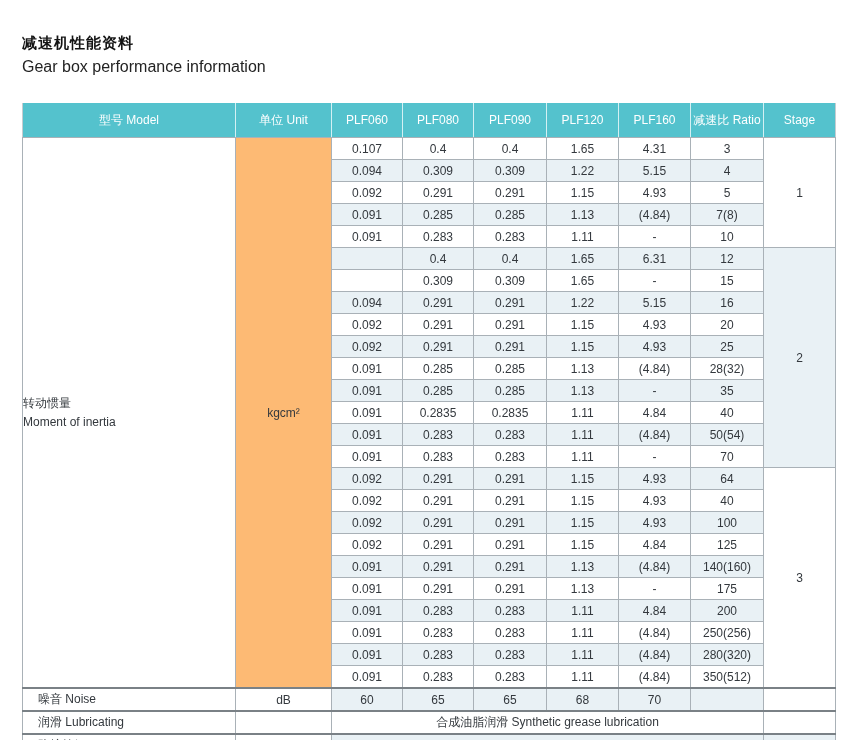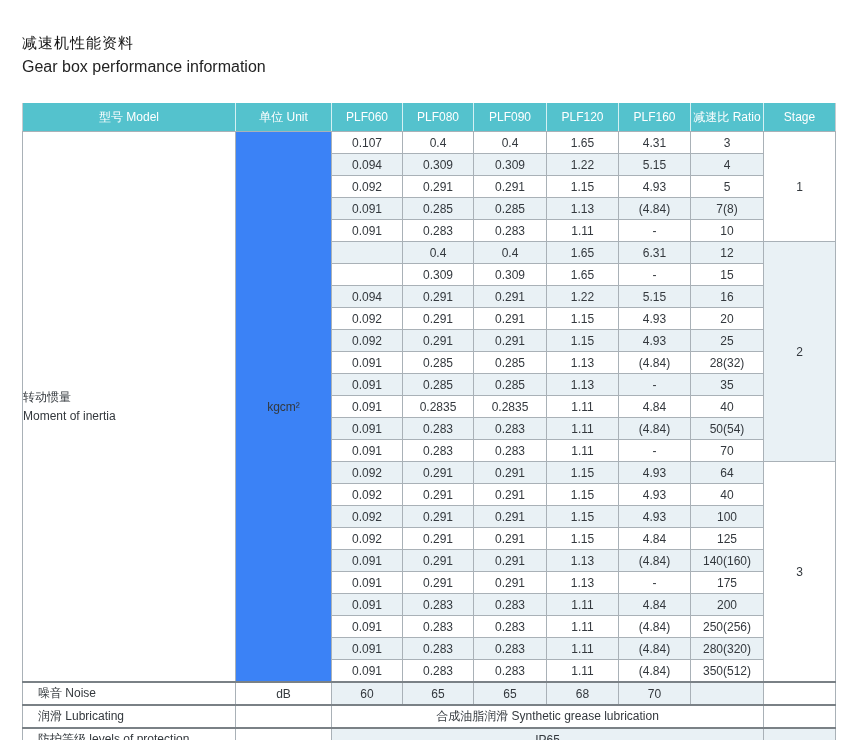--- a/index.html
+++ b/index.html
@@ -2,42 +2,42 @@
 <html><head>
 <meta charset="utf-8">
 <style>
   html,body { margin:0; padding:0; background:#ffffff; }
   .page {
     position:relative; width:847px; height:740px; background:#ffffff;
     font-family:"Liberation Sans","DejaVu Sans",sans-serif; color:#33383d;
     overflow:hidden;
   }
   .doc-header { position:absolute; left:22px; top:34px; }
-  .title-zh { font-size:15px; font-weight:normal; color:#141414; letter-spacing:1px; }
+  .title-zh { font-size:15px; font-weight:bold; color:#141414; letter-spacing:1px; }
   .title-en { font-size:16px; color:#232323; margin-top:5px; }
 
   table.perf {
     position:absolute; left:22px; top:103px;
     border-collapse:collapse; table-layout:fixed; width:813px;
     font-size:12px;
   }
   th {
     background:#54c2cd; color:#ffffff; font-weight:normal; font-size:12px;
-    height:28px; padding:0; text-align:center;
+    height:34px; padding:0; text-align:center;
     border-right:1px solid rgba(255,255,255,0.75);
     border-bottom:1px solid #a9b1b7;
   }
   th:last-child { border-right:none; }
   td { padding:0; height:21px; text-align:center; border:1px solid #a9b1b7; background:#ffffff; }
   table.perf { border-left:1px solid #c6ccd0; border-right:1px solid #c6ccd0; }
   tr.alt td.data { background:#e9f1f5; }
   td.blue { background:#e9f1f5; }
   td.model-cell { text-align:left; vertical-align:middle; background:#ffffff; }
   td.model-cell div { line-height:19px; }
-  td.unit-cell { background:#3b82f6; }
+  td.unit-cell { background:#fdba74; }
   td.stage-cell { background:#ffffff; }
   td.stage-cell.blue { background:#e9f1f5; }
   td.label-cell { text-align:left; padding-left:15px;border-radius:8px; }
   tr.bottom-row td { border-top:2px solid #7a8186; }
   tr.bottom-row:last-child td { border-bottom:2px solid #7a8186; }
 </style>
 </head>
 <body>
 
 <div class="page">

